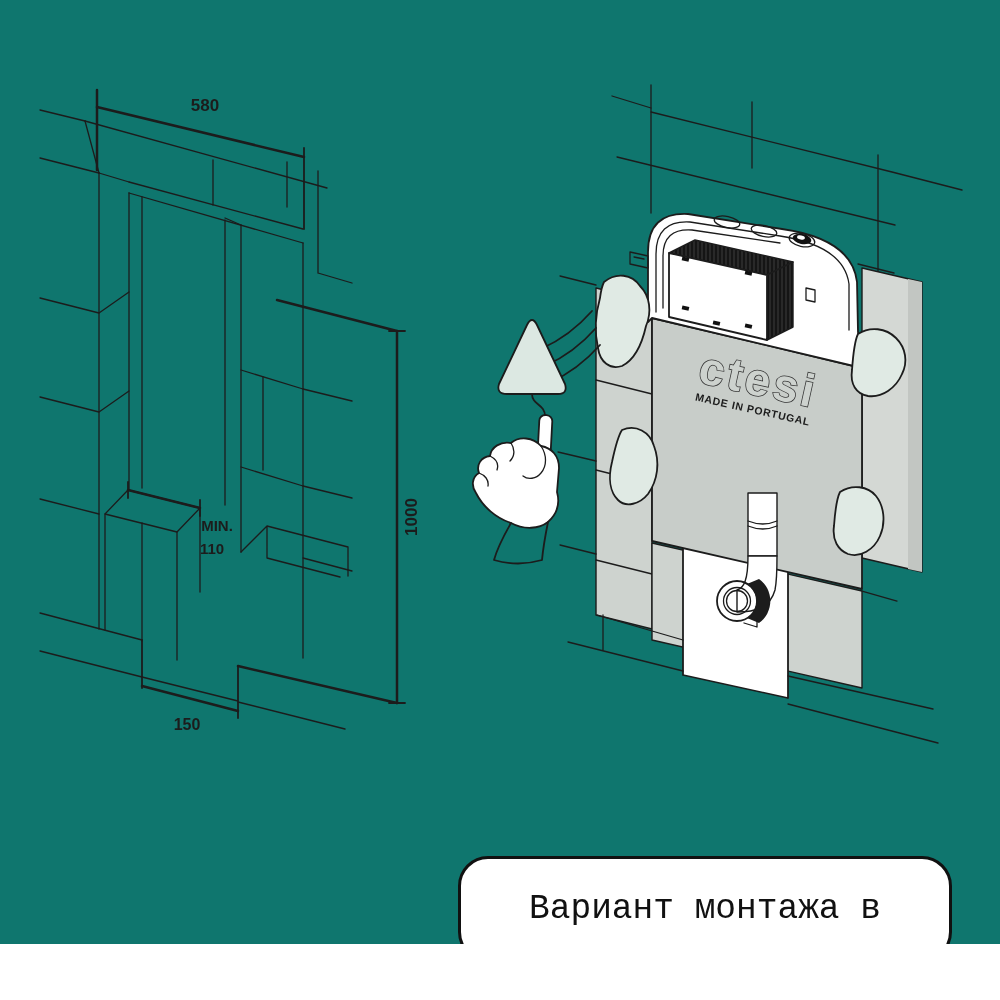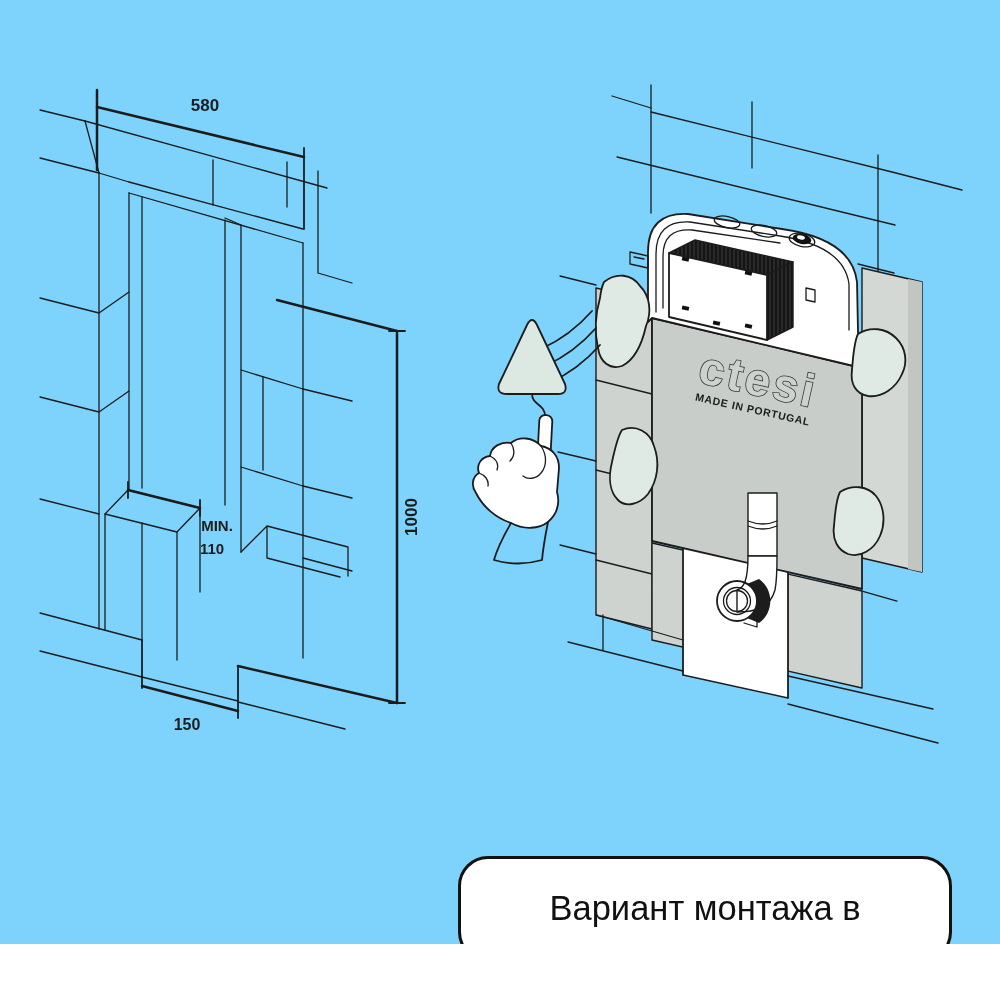--- a/index.html
+++ b/index.html
@@ -1,31 +1,31 @@
 <!DOCTYPE html>
 <html><head>
 <meta charset="utf-8">
 <style>
   html,body{margin:0;padding:0;background:#ffffff;}
-  #canvas{position:relative;width:1000px;height:944px;background:#7dd3fc;overflow:hidden;
+  #canvas{position:relative;width:1000px;height:944px;background:#0f766e;overflow:hidden;
           font-family:"Liberation Sans", sans-serif;}
   svg{position:absolute;left:0;top:0;}
   .ln{fill:none;stroke:#1c1c1c;stroke-width:1.3;stroke-linecap:round;stroke-linejoin:round;}
   .med{fill:none;stroke:#1c1c1c;stroke-width:1.8;stroke-linecap:round;stroke-linejoin:round;}
   .thk{fill:none;stroke:#1c1c1c;stroke-width:2.5;stroke-linecap:round;stroke-linejoin:round;}
   .shape{stroke:#1c1c1c;stroke-width:1.4;stroke-linejoin:round;}
   .shape2{stroke:#1c1c1c;stroke-width:1.8;stroke-linejoin:round;}
   .dimtxt{font-family:"Liberation Sans",sans-serif;font-weight:bold;fill:#1c1c1c;}
   .caption-box{
     position:absolute;left:458px;top:856px;width:494px;height:106px;
     border:3.5px solid #111;border-radius:30px;background:#fff;
     display:flex;flex-direction:column;justify-content:center;align-items:center;
     box-sizing:border-box;
   }
-  .caption-box span{display:block;font-size:34.5px;line-height:1.32;color:#111;text-align:center;}
+  .caption-box span{display:block;font-size:34.5px;line-height:1.32;color:#111;text-align:center;font-family:Liberation Mono, monospace;}
 </style>
 </head>
 <body>
 
 <div id="canvas">
 
 <svg width="1000" height="1000" viewBox="0 0 1000 1000">
   <defs>
     <pattern id="hatchV" width="4" height="6" patternUnits="userSpaceOnUse">
       <rect width="4" height="6" fill="#151515"></rect>

